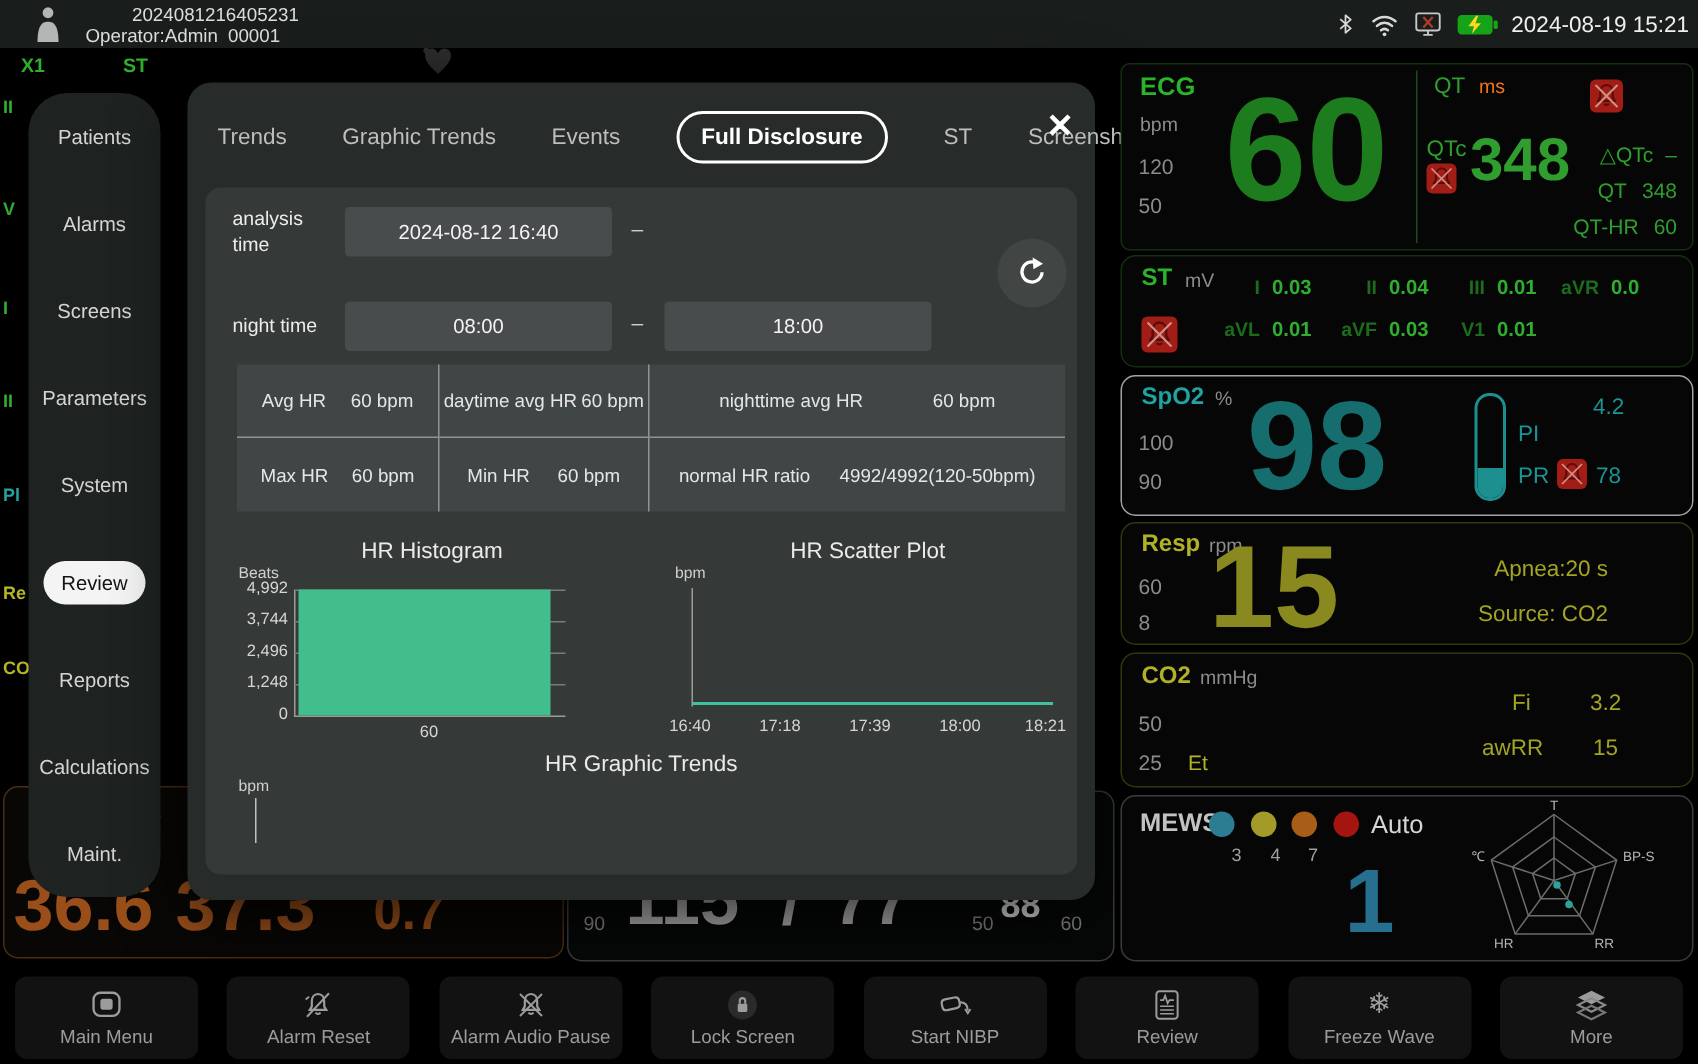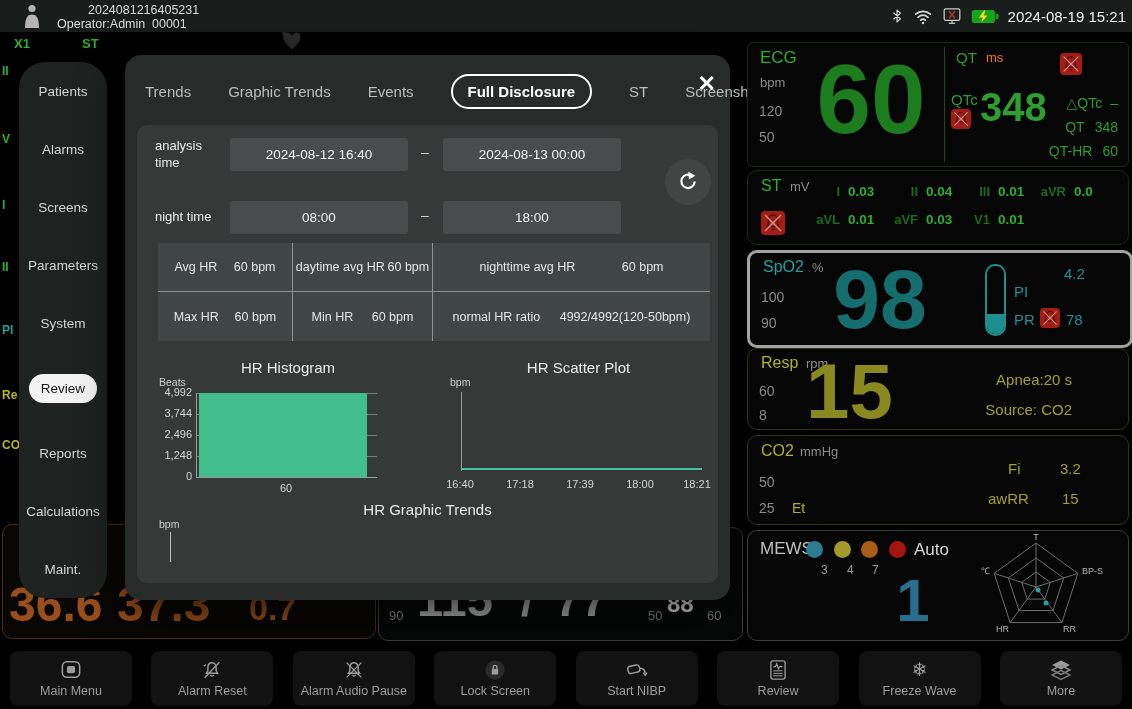--- a/index.html
+++ b/index.html
@@ -41,21 +41,21 @@
   .cbr{border-right:1px solid #8f9493;} .cbb{border-bottom:1px solid #8f9493;}
   .ch-title{position:absolute;font-size:15px;color:#eaeaea;text-align:center;}
   .tick{position:absolute;font-size:11px;color:#d5d5d5;}
   .unit{position:absolute;font-size:10.5px;color:#cfcfcf;}
   .plot{position:absolute;left:59px;top:268px;width:180px;height:84px;
         border-left:1px solid #9b9b9b;border-bottom:1px solid #9b9b9b;}
   .grid{position:absolute;left:0;width:100%;height:1px;background:#787d7c;}
   .bar{position:absolute;left:2px;bottom:0;width:168px;height:84px;background:#42bd8c;}
   
   .tile{position:absolute;left:747px;width:380px;background:#050605;border-radius:10px;}
-  .vt-label{position:absolute;font-weight:normal;font-size:16px;}
+  .vt-label{position:absolute;font-weight:bold;font-size:16px;}
   .vt-unit{position:absolute;font-size:13px;color:#8b8b8b;}
   .vt-lim{position:absolute;font-size:14px;color:#8b8b8b;}
   .bignum{position:absolute;font-weight:bold;text-align:center;}
   .alarm-off{position:absolute;background:#a31d17;border-radius:4px;} 
   .qt-line{position:absolute;font-size:14px;color:#2f9e2f;white-space:nowrap;}
   .st-lead{position:absolute;font-size:13px;font-weight:bold;color:#1d6b1d;width:30px;text-align:right;}
   .st-val{position:absolute;font-size:13.5px;font-weight:bold;color:#2fae2f;}
   .capsule{position:absolute;left:235px;top:11px;width:17px;height:68px;border:2px solid #1d8f8f;border-radius:10px;}
   .capfill{position:absolute;left:0;right:0;bottom:0;height:20px;background:#1d8f8f;border-radius:0 0 8px 8px;}
   .teal{color:#1d9494;} .olv{color:#a3a324;}
@@ -178,21 +178,20 @@
       <div class="tab">ST</div>
       <div class="tab">Screenshot</div>
     </div>
     <div class="close-x">✕</div>
     <div class="watermark">Demo Mode</div>
 
     <div class="panel">
       <div class="p-label" style="left:18px;top:13px;width:64px">analysis time</div>
       <div class="field" style="left:93px;top:13px">2024-08-12 16:40</div>
       <div class="sep" style="left:284px;top:19px">–</div>
-      <div class="field" style="left:306px;top:13px">2024-08-13 00:00</div>
       <div class="refresh">
         <svg width="22" height="22" viewBox="0 0 24 24">
           <path d="M16.5 5.5 A7.3 7.3 0 1 0 19.3 11.5" fill="none" stroke="#fff" stroke-width="2.4"></path>
           <polygon points="12.5,0.8 20,5.2 13,9.2" fill="#fff"></polygon>
         </svg>
       </div>
       <div class="p-label" style="left:18px;top:84px">night time</div>
       <div class="field" style="left:93px;top:76px">08:00</div>
       <div class="sep" style="left:284px;top:82px">–</div>
       <div class="field" style="left:306px;top:76px">18:00</div>
@@ -316,21 +315,21 @@
     <span class="st-lead" style="left:288px;top:13px">aVR</span>
     <span class="st-val" style="left:326px;top:13px">0.0</span>
     <span class="st-lead" style="left:62px;top:41px">aVL</span>
     <span class="st-val" style="left:100px;top:41px">0.01</span>
     <span class="st-lead" style="left:140px;top:41px">aVF</span>
     <span class="st-val" style="left:178px;top:41px">0.03</span>
     <span class="st-lead" style="left:212px;top:41px">V1</span>
     <span class="st-val" style="left:250px;top:41px">0.01</span>
   </div>
 
-  <div class="tile" style="top:250px;height:92px;border:3px solid #a3a3a3">
+  <div class="tile" style="top:250px;height:92px;border:1px solid #a3a3a3">
     <span class="vt-label" style="left:13px;top:5px;color:#1fa3a3">SpO2</span>
     <span class="vt-unit" style="left:62px;top:7px">%</span>
     <span class="vt-lim" style="left:11px;top:36px">100</span>
     <span class="vt-lim" style="left:11px;top:62px">90</span>
     <div class="bignum" style="left:70px;top:-10px;width:120px;font-size:84px;line-height:112px;color:#156d6d">98</div>
     <div class="capsule">
         <div class="capfill"></div>
       </div>
     <span class="abs teal" style="left:264px;top:30px;font-size:15px">PI</span>
     <span class="abs teal" style="left:314px;top:12px;font-size:15px">4.2</span>

